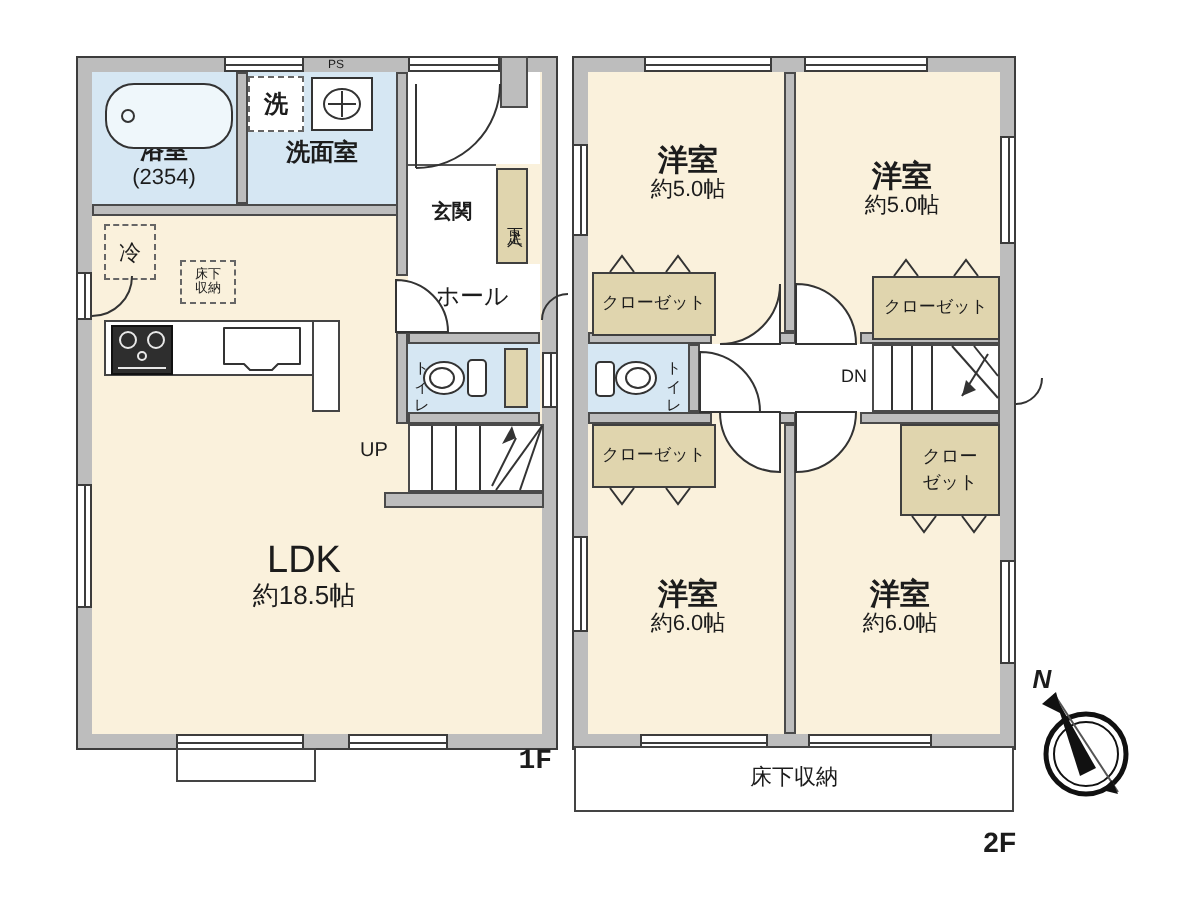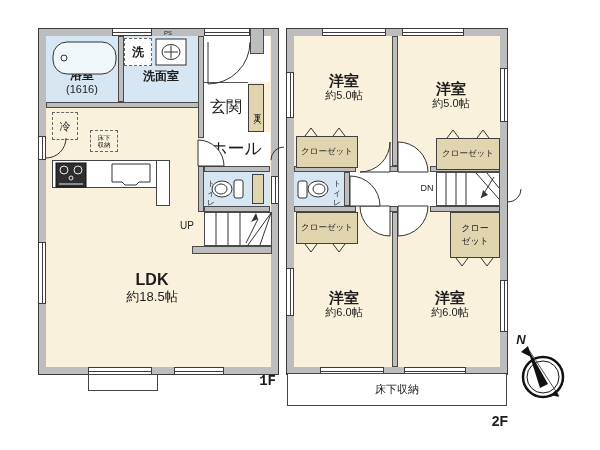--- a/index.html
+++ b/index.html
@@ -23,22 +23,22 @@
   .dash{position:absolute;box-sizing:border-box;border:1.5px dashed #666;
         display:flex;align-items:center;justify-content:center;text-align:center;}
   .win-h{position:absolute;box-sizing:border-box;background:#fff;border:1px solid #3c3c3c;}
   .win-h::after{content:"";position:absolute;left:0;right:0;top:50%;border-top:1px solid #3c3c3c;}
   .win-v{position:absolute;box-sizing:border-box;background:#fff;border:1px solid #3c3c3c;}
   .win-v::after{content:"";position:absolute;top:0;bottom:0;left:50%;border-left:1px solid #3c3c3c;}
   .closet{position:absolute;box-sizing:border-box;background:#e0d5ae;border:1px solid #3f3f3f;
           display:flex;align-items:center;justify-content:center;text-align:center;
           font-size:8.5px;color:#1c1c1c;}
   svg.overlay{position:absolute;left:0;top:0;pointer-events:none;}
-  .fs20{font-size:16px;font-weight:700;}
-  .fs14{font-size:16px;font-weight:400;}
+  .fs20{font-size:19px;font-weight:400;}
+  .fs14{font-size:10px;font-weight:700;}
   .fs13{font-size:13px;}
   .fs12{font-size:12px;font-weight:600;}
   .fs11{font-size:11px;}
   .fs10{font-size:10px;}
   .fs9{font-size:9px;}
   .fs8{font-size:8px;}
   .fs6{font-size:6.5px;line-height:1.1;}
   .floorlabel{font-size:14px;font-weight:600;justify-content:flex-end;flex-direction:row;}
 </style>
 </head>
@@ -87,35 +87,35 @@
     <div class="win-h" style="left:88px;top:367px;width:64px;height:8px;"></div>
     <div class="win-h" style="left:174px;top:367px;width:50px;height:8px;"></div>
     <div class="win-v" style="left:38px;top:242px;width:8px;height:62px;"></div>
     <div class="win-v" style="left:38px;top:136px;width:8px;height:24px;"></div>
     <div class="win-v" style="left:271px;top:176px;width:8px;height:28px;"></div>
 
     <div class="rm white" style="left:88px;top:374px;width:70px;height:17px;border:1px solid #444;"></div>
 
     <div class="lbl" style="left:46px;top:64px;width:72px;height:36px;justify-content:center;">
       <span class="fs12">浴室</span>
-      <span class="fs11">(1616)</span>
+      <span class="fs11">(2354)</span>
     </div>
     <div class="lbl fs12" style="left:124px;top:68px;width:74px;height:18px;">
         <span>洗面室</span>
       </div>
     <div class="lbl" style="left:158px;top:29px;width:20px;height:9px;font-size:6px;">
         <span>PS</span>
       </div>
     <div class="lbl fs14" style="left:204px;top:96px;width:44px;height:22px;">
         <span>玄関</span>
       </div>
     <div class="vtext abs fs8" style="left:249px;top:86px;width:14px;height:44px;">
         <span>下足入</span>
       </div>
-    <div class="lbl" style="left:204px;top:140px;width:64px;height:18px;font-size:17px;">
+    <div class="lbl" style="left:204px;top:140px;width:64px;height:18px;font-size:12px;">
         <span>ホール</span>
       </div>
     <div class="vtext abs" style="left:205px;top:174px;width:11px;height:30px;font-size:7.5px;">
         <span>トイレ</span>
       </div>
     <div class="lbl fs10" style="left:174px;top:219px;width:26px;height:14px;">
         <span>UP</span>
       </div>
     <div class="lbl" style="left:92px;top:264px;width:120px;height:48px;">
       <span class="fs20">LDK</span>

